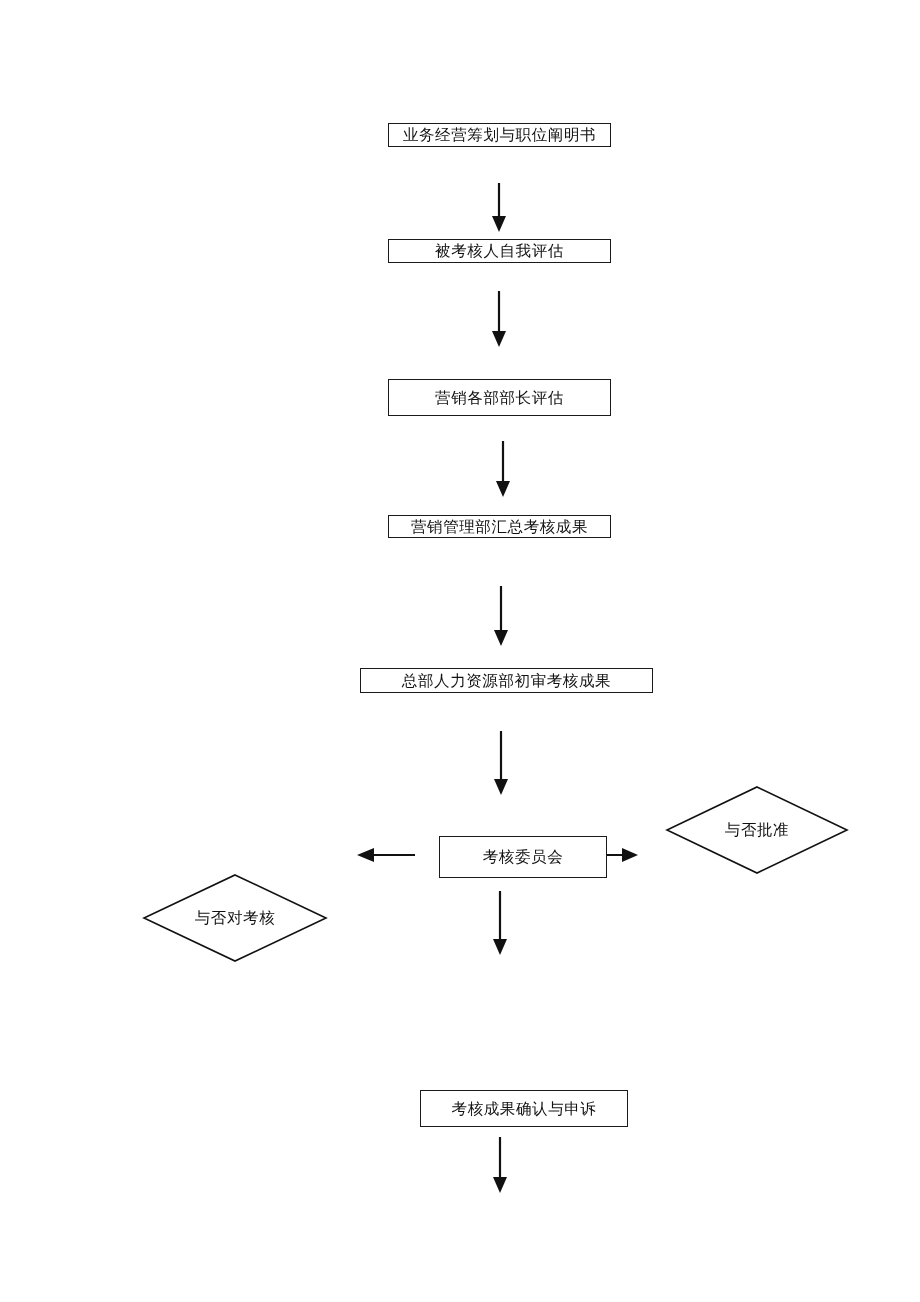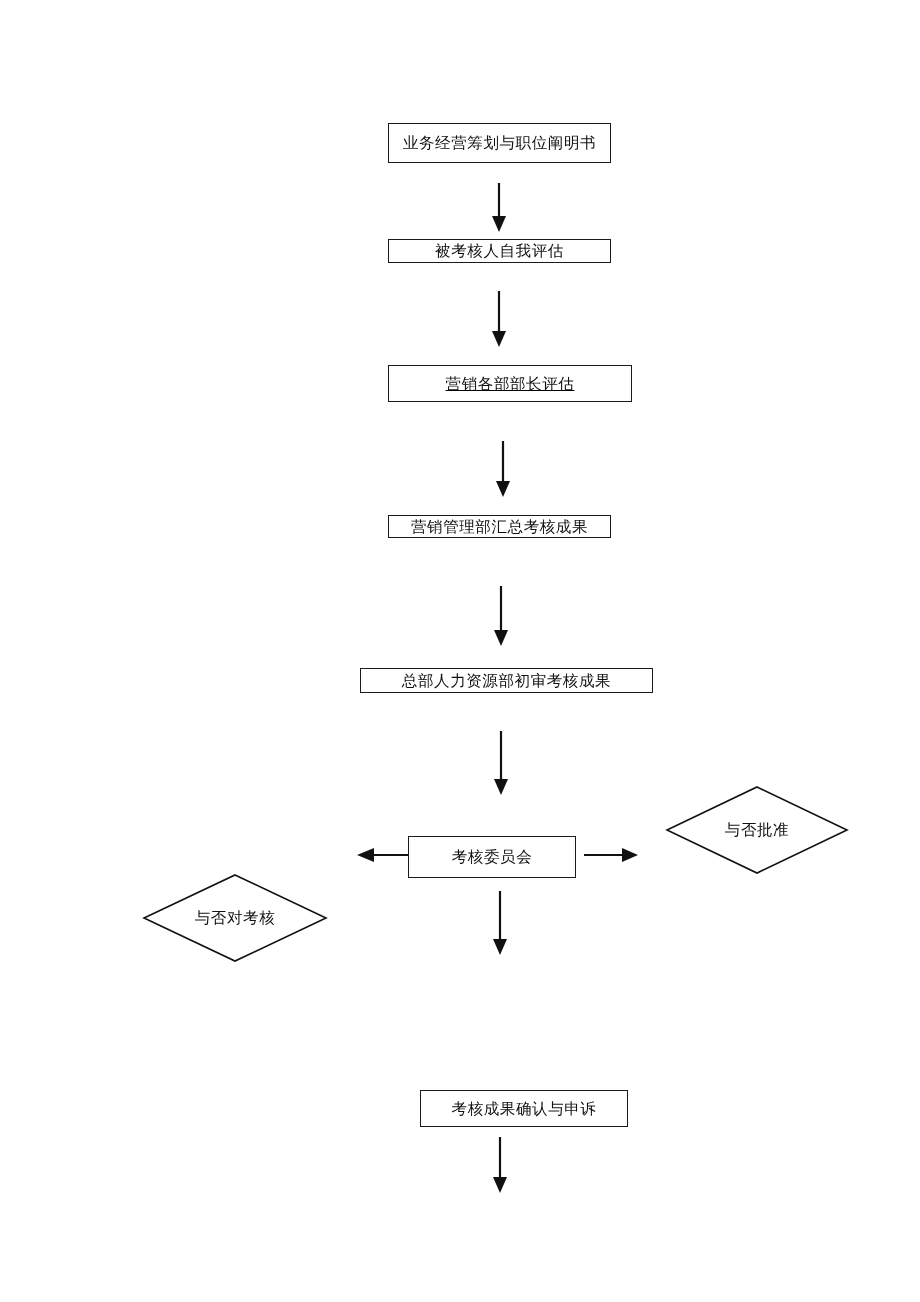--- a/index.html
+++ b/index.html
@@ -59,39 +59,39 @@
   }
   .conn polygon {
     fill: #111111;
   }
 </style>
 </head>
 <body>
 
 <div id="page">
 
-  <div class="node process" style="left:388px; top:123px; width:223px; height:40px;">
+  <div class="node process" style="left:388px; top:123px; width:223px; height:24px;">
     <span class="node-label">业务经营筹划与职位阐明书</span>
   </div>
 
   <svg class="conn" style="left:488px; top:180px;" width="24" height="55" viewBox="0 0 24 55">
     <line x1="11" y1="3" x2="11" y2="39"></line>
     <polygon points="11,52 4,36 18,36"></polygon>
   </svg>
 
   <div class="node process" style="left:388px; top:239px; width:223px; height:24px;">
     <span class="node-label">被考核人自我评估</span>
   </div>
 
   <svg class="conn" style="left:488px; top:288px;" width="24" height="62" viewBox="0 0 24 62">
     <line x1="11" y1="3" x2="11" y2="46"></line>
     <polygon points="11,59 4,43 18,43"></polygon>
   </svg>
 
-  <div class="node process" style="left:388px; top:365px; width:244px; height:37px;text-decoration:underline;">
+  <div class="node process" style="left:388px; top:379px; width:223px; height:37px;">
     <span class="node-label">营销各部部长评估</span>
   </div>
 
   <svg class="conn" style="left:492px; top:438px;" width="24" height="62" viewBox="0 0 24 62">
     <line x1="11" y1="3" x2="11" y2="46"></line>
     <polygon points="11,59 4,43 18,43"></polygon>
   </svg>
 
   <div class="node process" style="left:388px; top:515px; width:223px; height:23px;">
     <span class="node-label">营销管理部汇总考核成果</span>
@@ -121,21 +121,21 @@
   <svg class="conn" style="left:583px; top:844px;" width="58" height="24" viewBox="0 0 58 24">
     <line x1="1" y1="11" x2="42" y2="11"></line>
     <polygon points="55,11 39,4 39,18"></polygon>
   </svg>
 
   <svg class="conn" style="left:353px; top:844px;" width="64" height="24" viewBox="0 0 64 24">
     <line x1="62" y1="11" x2="19" y2="11"></line>
     <polygon points="4,11 21,4 21,18"></polygon>
   </svg>
 
-  <div class="node process" style="left:408px; top:836px; width:168px; height:42px;">
+  <div class="node process" style="left:439px; top:836px; width:168px; height:42px;">
     <span class="node-label">考核委员会</span>
   </div>
 
   <svg class="conn" style="left:489px; top:888px;" width="24" height="70" viewBox="0 0 24 70">
     <line x1="11" y1="3" x2="11" y2="54"></line>
     <polygon points="11,67 4,51 18,51"></polygon>
   </svg>
 
   <div class="node decision" style="left:143px; top:874px; width:184px; height:88px;">
     <svg width="184" height="88" viewBox="0 0 184 88">

